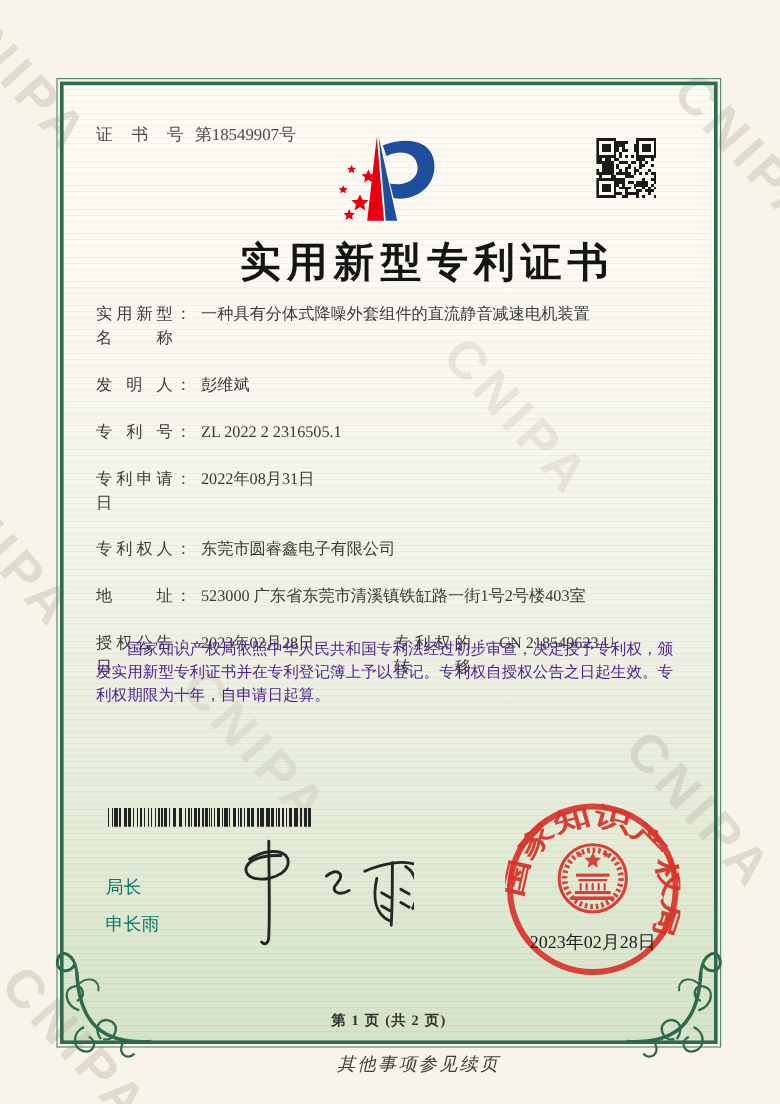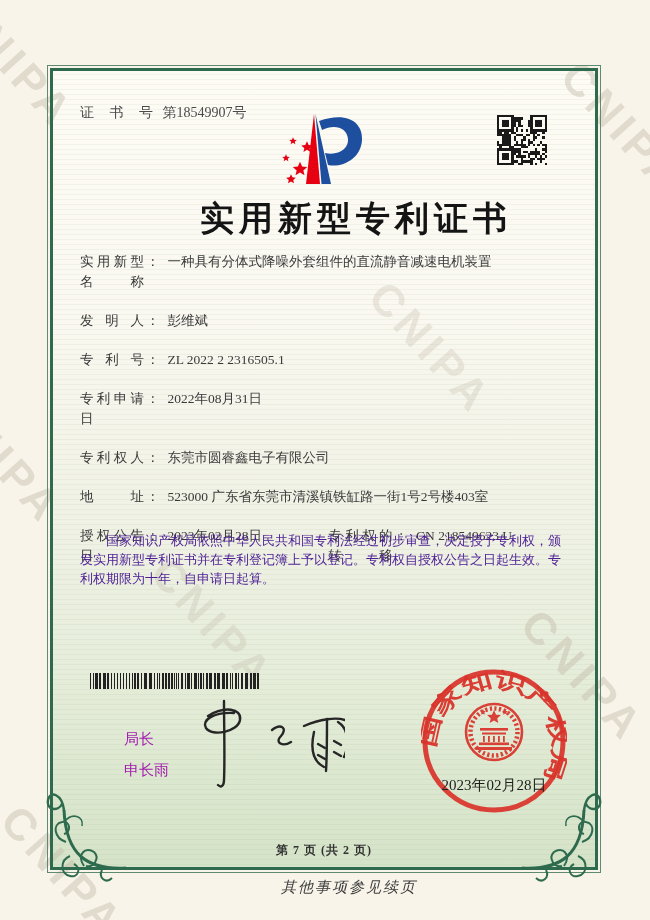--- a/index.html
+++ b/index.html
@@ -48,21 +48,21 @@
   .flabel{
     display:inline-block;width:64px;flex:none;
     text-align:justify;text-align-last:justify;
   }
   .fcolon{flex:none;margin:0 2px 0 2px;}
   .fvalue{margin-left:6px;}
   .grant-row .fvalue.first{width:161px;flex:none;}
   .paras{left:80px;top:531px;width:488px;font-size:13px;line-height:19px;color:#4c1d95;}
   .paras p{margin:0 0 5px 0;text-indent:2em;}
   .barcode{left:90px;top:673px;width:172px;height:16px;}
-  .signer{left:88px;top:724px;font-family:Liberation Serif, serif;font-size:15px;color:#a21caf;line-height:31px;margin-left:36px;}
+  .signer{left:88px;top:724px;font-family:Liberation Sans, sans-serif;font-size:15px;color:#0f766e;line-height:31px;}
   .signature{left:180px;top:696px;width:165px;height:95px;}
   .seal{left:421px;top:668px;width:146px;height:146px;z-index:5;}
   .page-footer{left:50px;top:842px;width:548px;text-align:center;font-size:12px;font-weight:bold;color:#333;letter-spacing:1px;z-index:4;}
   .cont-note{left:0;top:878px;width:650px;text-align:center;font-size:15px;color:#3d3d3d;font-style:italic;letter-spacing:2px;z-index:4;padding-left:24px;}
   .ornament{z-index:6;pointer-events:none;}
   .orn-bl{left:36px;top:782px;width:92px;height:104px;}
   .orn-br{left:520px;top:782px;width:92px;height:104px;transform:scaleX(-1);}
 </style>
 </head>
 <body>
@@ -507,14 +507,14 @@
     <rect x="67" y="68" width="1.8" height="6"></rect>
     <rect x="72" y="68" width="1.8" height="6"></rect>
     <rect x="77" y="68" width="1.8" height="6"></rect>
     <rect x="82" y="68" width="1.8" height="6"></rect>
     <rect x="58" y="74.5" width="30" height="2.6"></rect>
     <rect x="55" y="79" width="36" height="3"></rect>
   </g>
   <text x="73" y="122" text-anchor="middle" font-size="15" fill="#1d1d1d" style="font-family:'Liberation Serif','DejaVu Serif',serif;">2023年02月28日</text>
 </svg>
 
-<div class="content page-footer">第 7 页 (共 2 页)</div>
+<div class="content page-footer">第 1 页 (共 2 页)</div>
 <div class="content cont-note">其他事项参见续页</div>
 
 </body></html>

